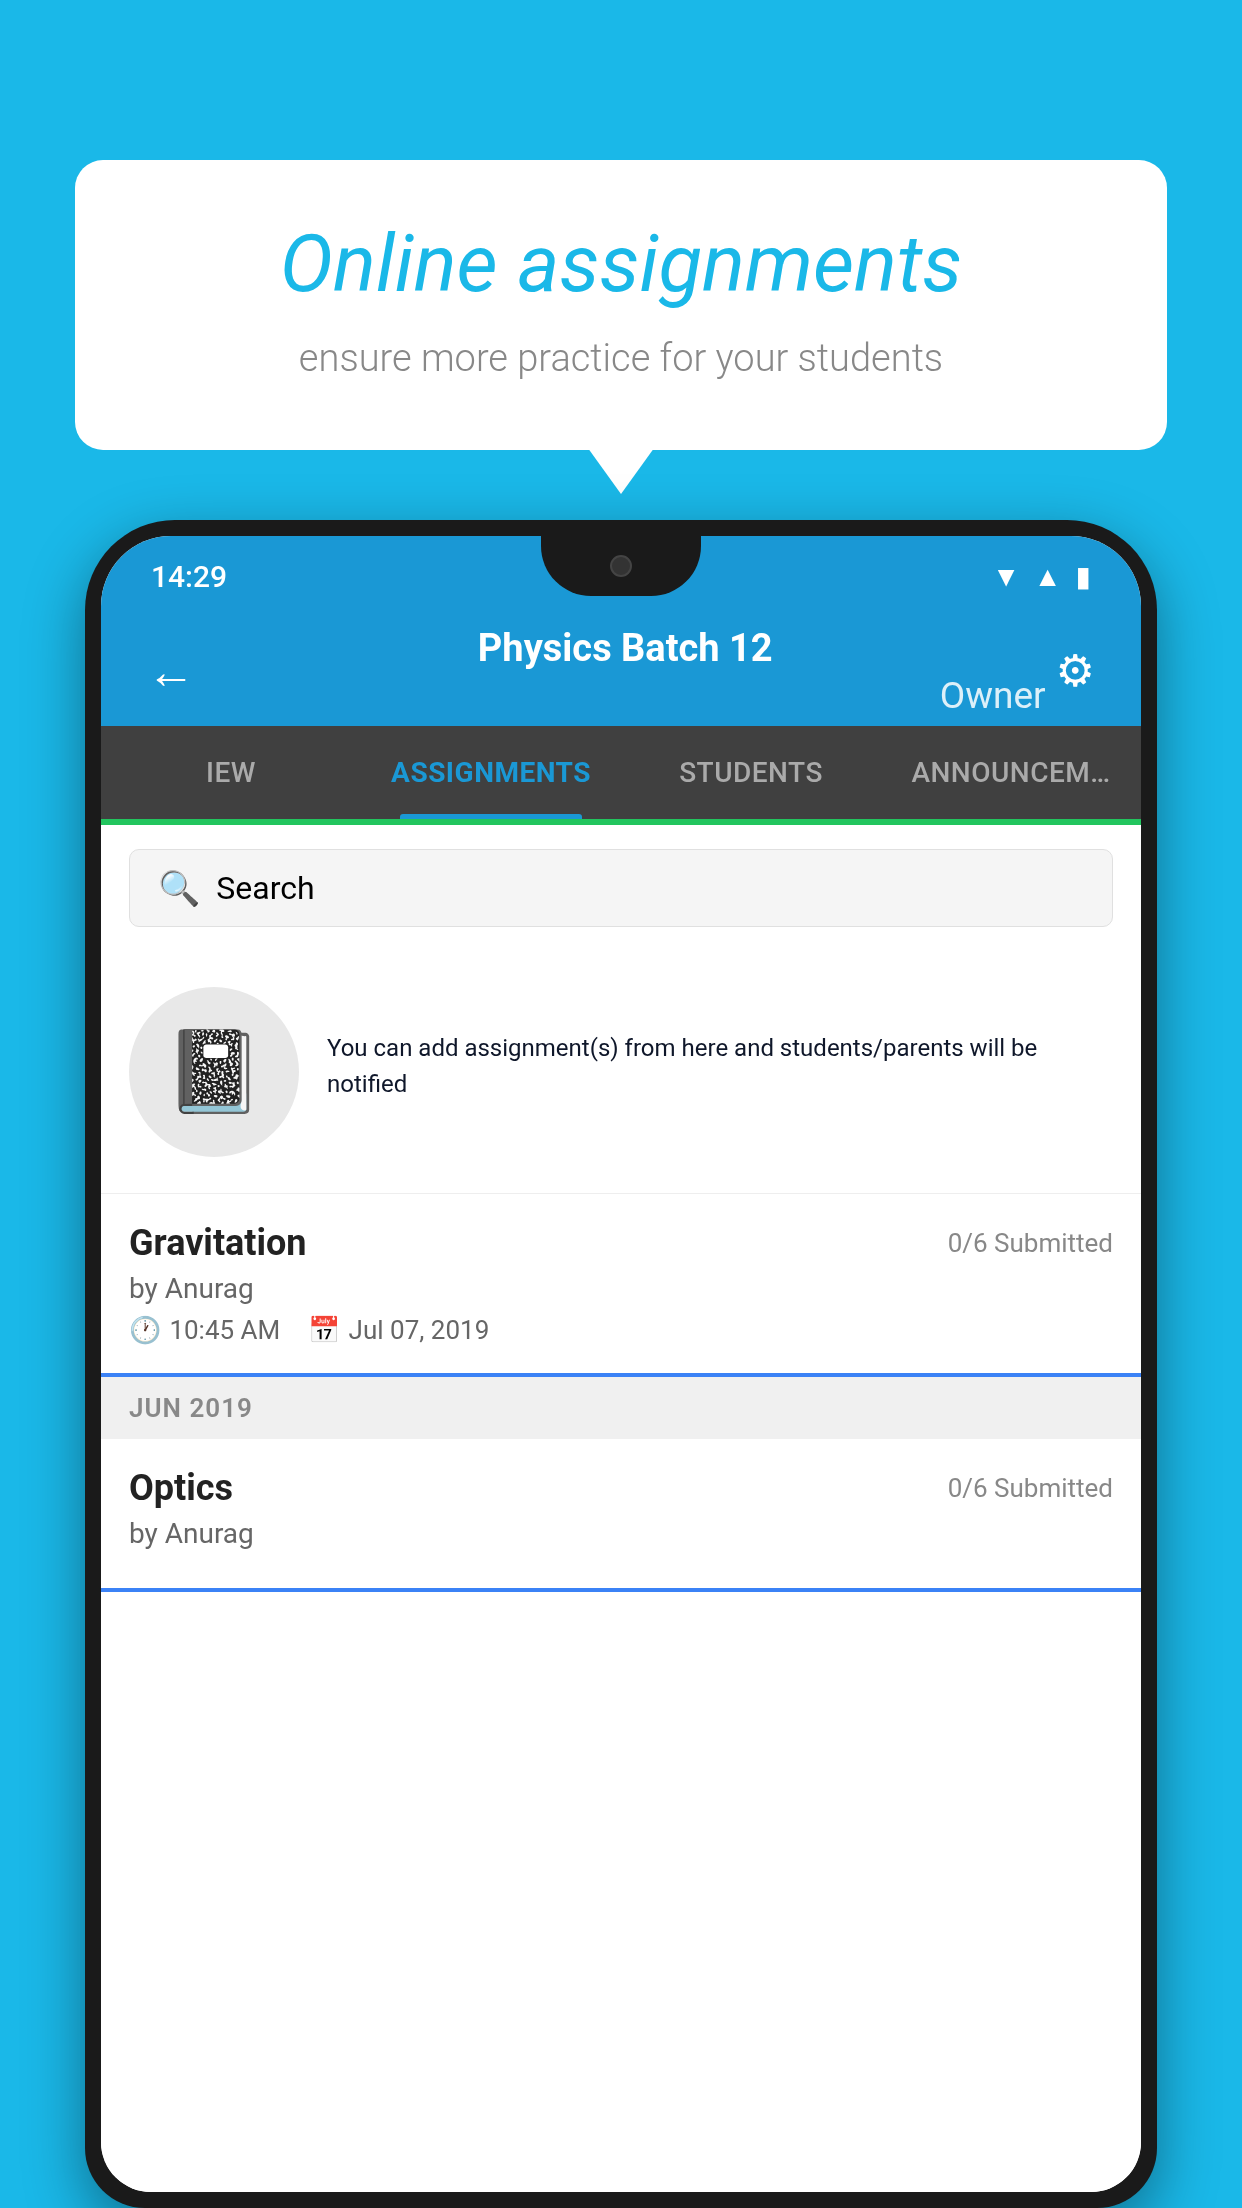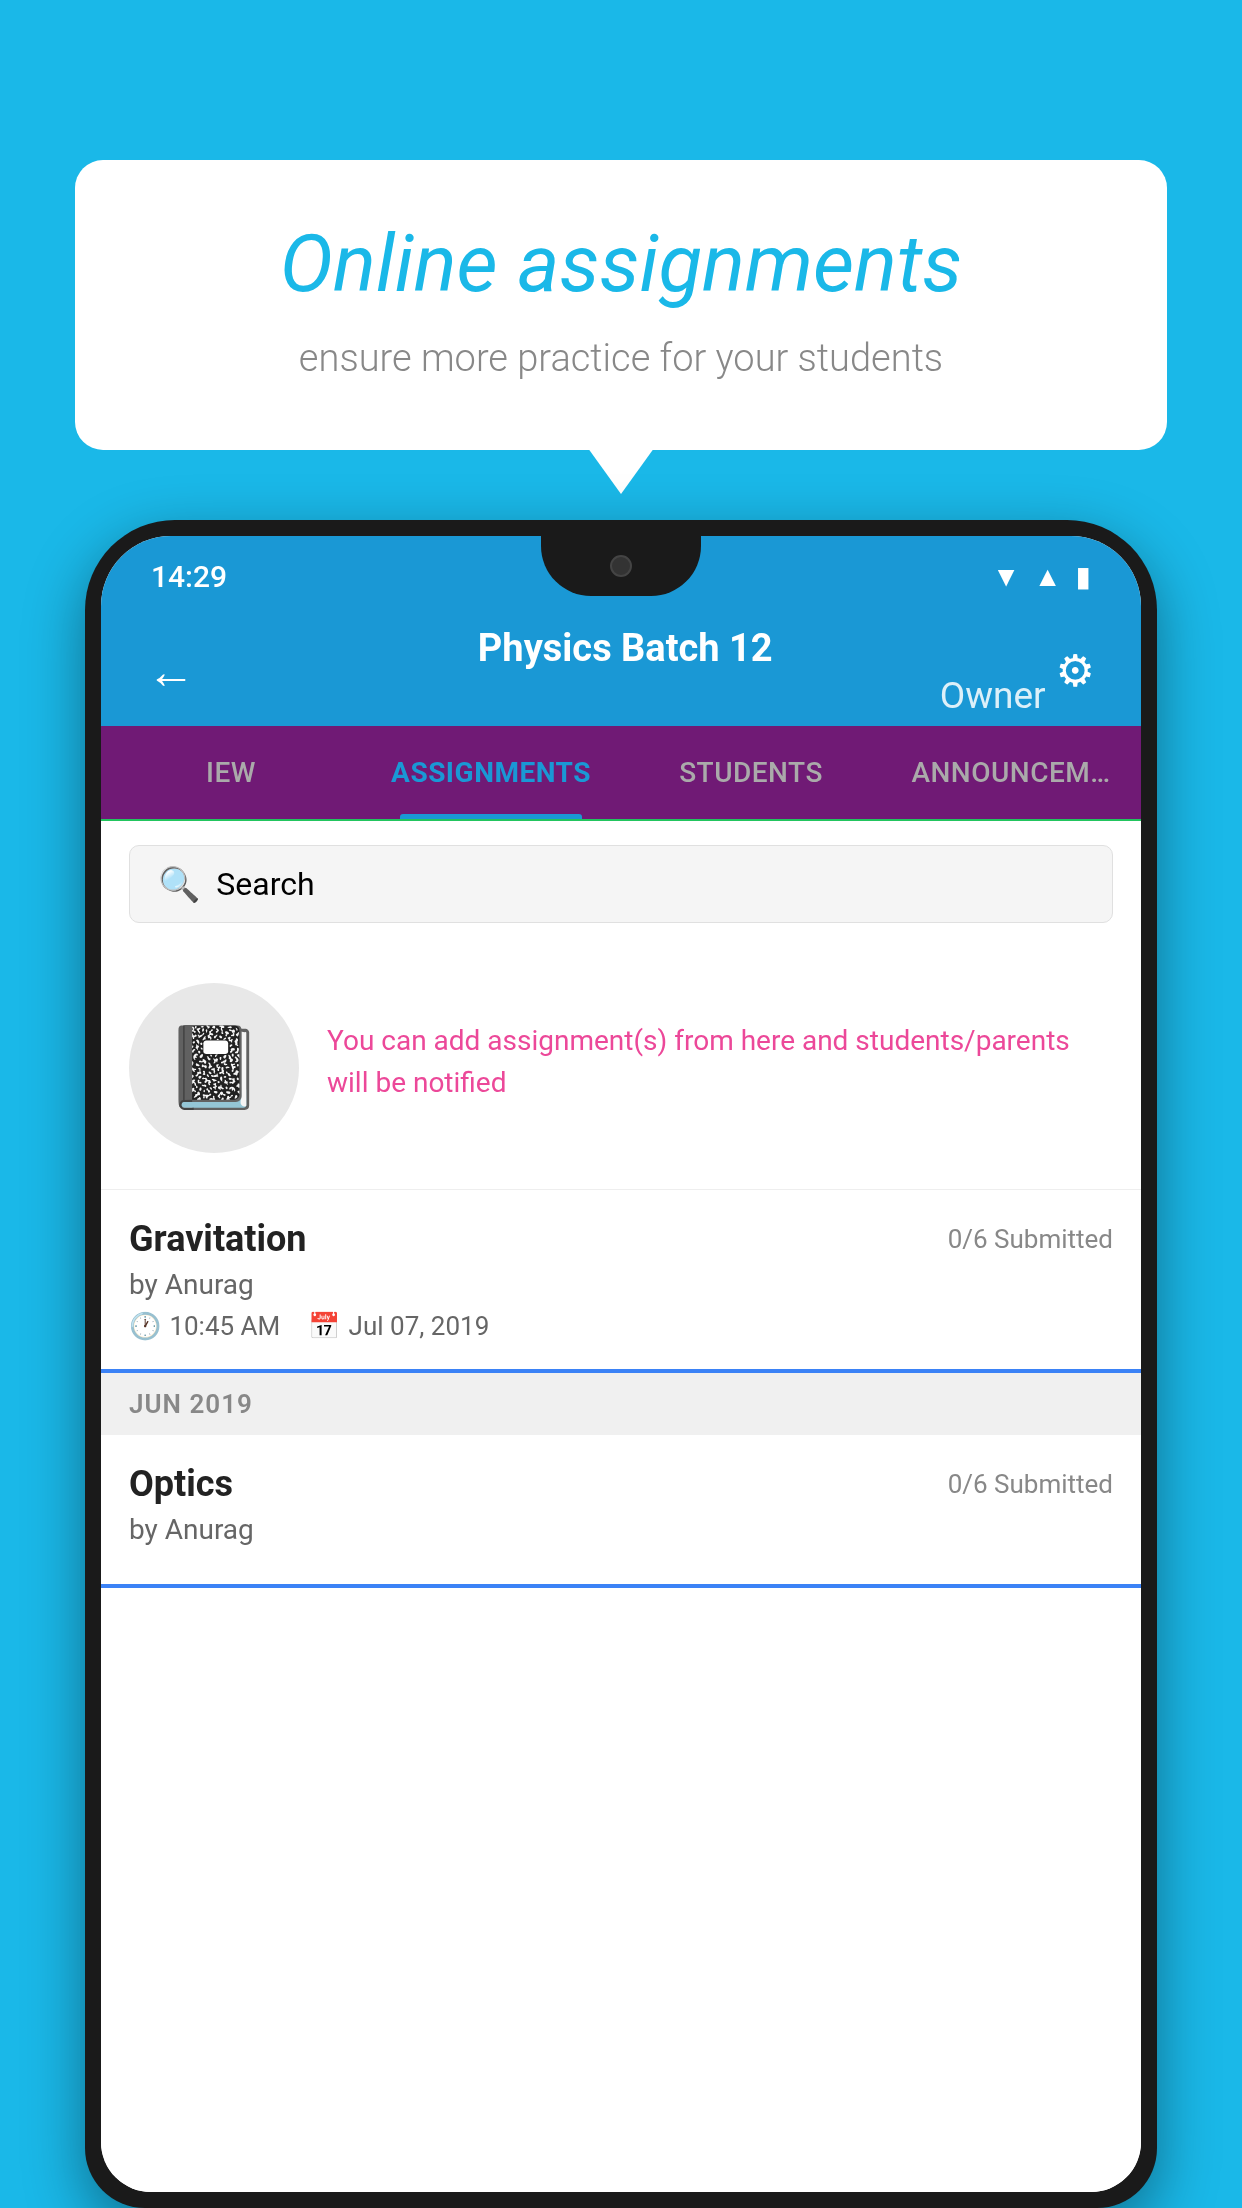--- a/index.html
+++ b/index.html
@@ -160,23 +160,23 @@
 
     .toolbar-settings {
       color: white;
       font-size: 44px;
       cursor: pointer;
       padding: 10px;
     }
 
     
     .tabs-container {
-      background: #701a75;
-      display: flex;
-      border-bottom: 2px solid #22c55e;
+      background: #404040;
+      display: flex;
+      border-bottom: 6px solid #22c55e;
       overflow: hidden;
     }
 
     .tab-item {
       flex: 1;
       text-align: center;
       padding: 30px 10px;
       font-size: 28px;
       color: #aaa;
       font-weight: 500;
@@ -258,22 +258,22 @@
 
     .notebook-icon {
       font-size: 80px;
     }
 
     .promo-text-block {
       flex: 1;
     }
 
     .promo-description {
-      font-size: 28px;
-      color: #ec4899;
+      font-size: 24px;
+      color: #0f172a;
       line-height: 1.5;
       margin-bottom: 12px;
     }
 
     .add-assignment-btn {
       background: #1a98d5;
       color: white;
       border: none;
       border-radius: 10px;
       padding: 22px 44px;

